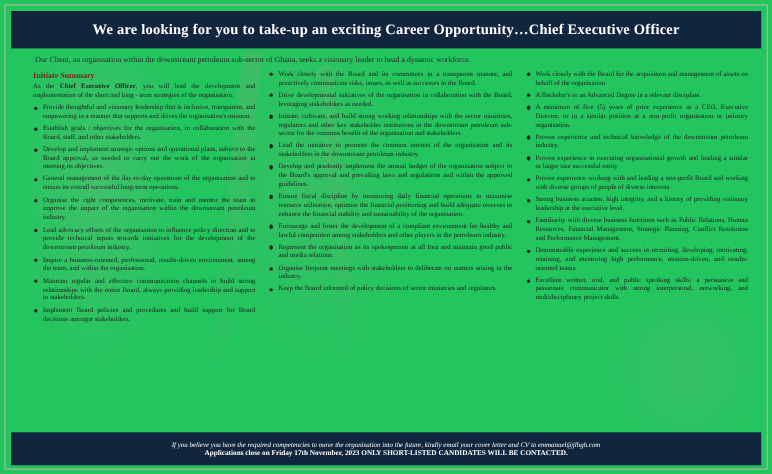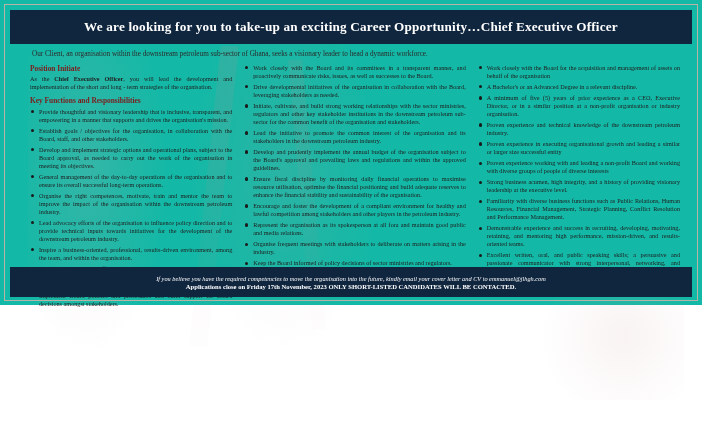--- a/index.html
+++ b/index.html
@@ -9,22 +9,22 @@
   }
   body {
     width: 702px;
     height: 431px;
     overflow: hidden;
     font-family: "Liberation Serif", serif;
   }
   .page {
     position: relative;
     width: 702px;
-    height: 305px;
-    background: #14b8a6;
+    height: 431px;
+    background: #22c55e;
     box-sizing: border-box;
   }
   
   .wm {
     position: absolute;
     pointer-events: none;
     opacity: 0.30;
   }
   .wm-left {
     left: 28px;
@@ -197,25 +197,24 @@
 
   <div class="banner">
     <div class="banner-text">We are looking for you to take-up an exciting Career Opportunity…Chief  Executive Officer</div>
   </div>
 
   <div class="intro">Our Client, an organisation within the downstream petroleum sub-sector of Ghana, seeks a visionary leader to head a dynamic workforce.</div>
 
   <div class="columns">
 
     <div class="col col1">
-      <div class="sec-title first">Position Initiate</div>
+      <div class="sec-title first">Initiate Summary</div>
       <p class="para">
         <span>As the </span><b>Chief  Executive Officer</b><span>, you will lead the development and implementation of the short and long - term strategies of the organisation.</span>
       </p>
-      <div class="sec-title">Key Functions and Responsibilities</div>
       <ul class="bul">
         <li>Provide thoughtful and visionary leadership that is inclusive, transparent, and empowering in a manner that supports and drives the organisation's mission.</li>
         <li>Establish goals / objectives for the organisation, in collaboration with the Board, staff, and other stakeholders.</li>
         <li>Develop and implement strategic options and operational plans, subject to the Board approval, as needed to carry out the work of the organisation in meeting its objectives.</li>
         <li>General management of the day-to-day operations of the organisation and to ensure its overall successful long-term operations.</li>
         <li>Organise the right competences, motivate, train and mentor the team to improve the impact of the organisation within the downstream petroleum industry.</li>
         <li>Lead advocacy efforts of the organisation to influence policy direction and to provide technical inputs towards initiatives for the development of the downstream petroleum industry.</li>
         <li>Inspire a business-oriented, professional, results-driven environment, among the team, and within the organisation.</li>
         <li>Maintain regular and effective communication channels to build strong relationships with the entire Board, always providing leadership and support to stakeholders.</li>
         <li>Implement Board policies and procedures and build support for Board decisions amongst stakeholders.</li>

